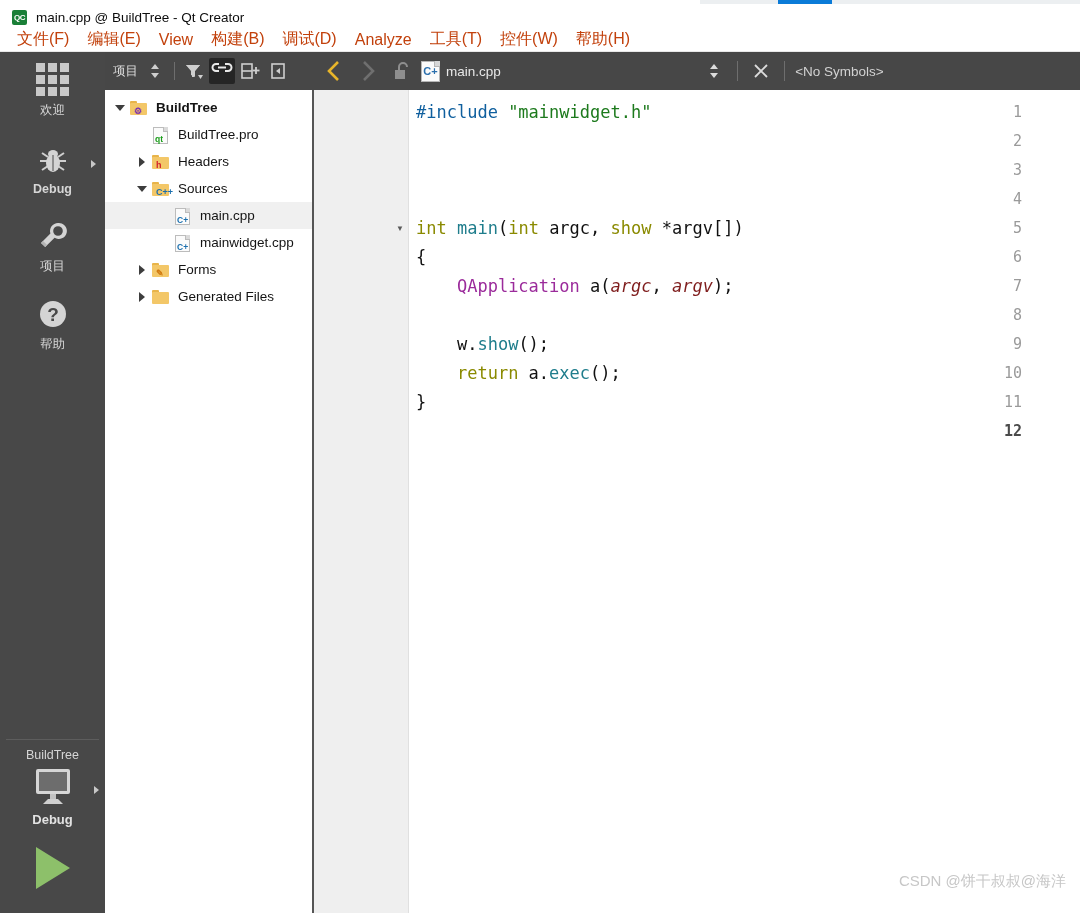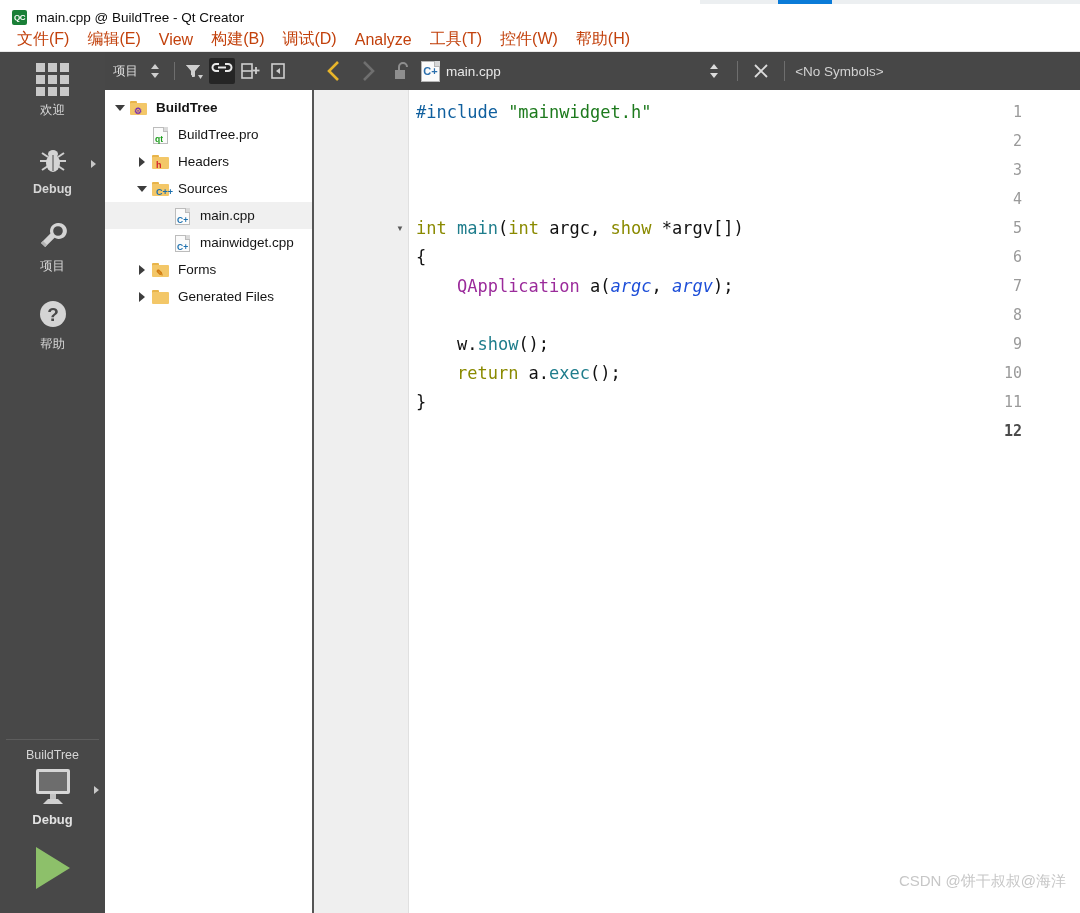--- a/index.html
+++ b/index.html
@@ -167,21 +167,21 @@
   .fold-mark { position:absolute; left:80px; width:12px; line-height:29px; text-align:center; color:#5a5a5a; font-size:10px; }
   .cline {
     position:absolute; left:6px; white-space:pre;
     font-family:"DejaVu Sans Mono", monospace; font-size:17px; line-height:29px;
   }
   .t-pre  { color:#0f5f9e; }
   .t-str  { color:#1d7a1d; }
   .t-key  { color:#8a8a00; }
   .t-type { color:#9b2b9b; }
   .t-fn   { color:#1f7d8c; }
-  .t-var  { color:#1d4ed8; font-style:italic; }
+  .t-var  { color:#7f1d1d; font-style:italic; }
   .t-pln  { color:#111111; }
 
   
   .watermark {
     position:absolute; right:14px; bottom:22px; font-size:15px; color:#c7c7c7;
     font-family:"Liberation Sans", sans-serif; white-space:nowrap;
   }
 </style>
 </head>
 <body>

